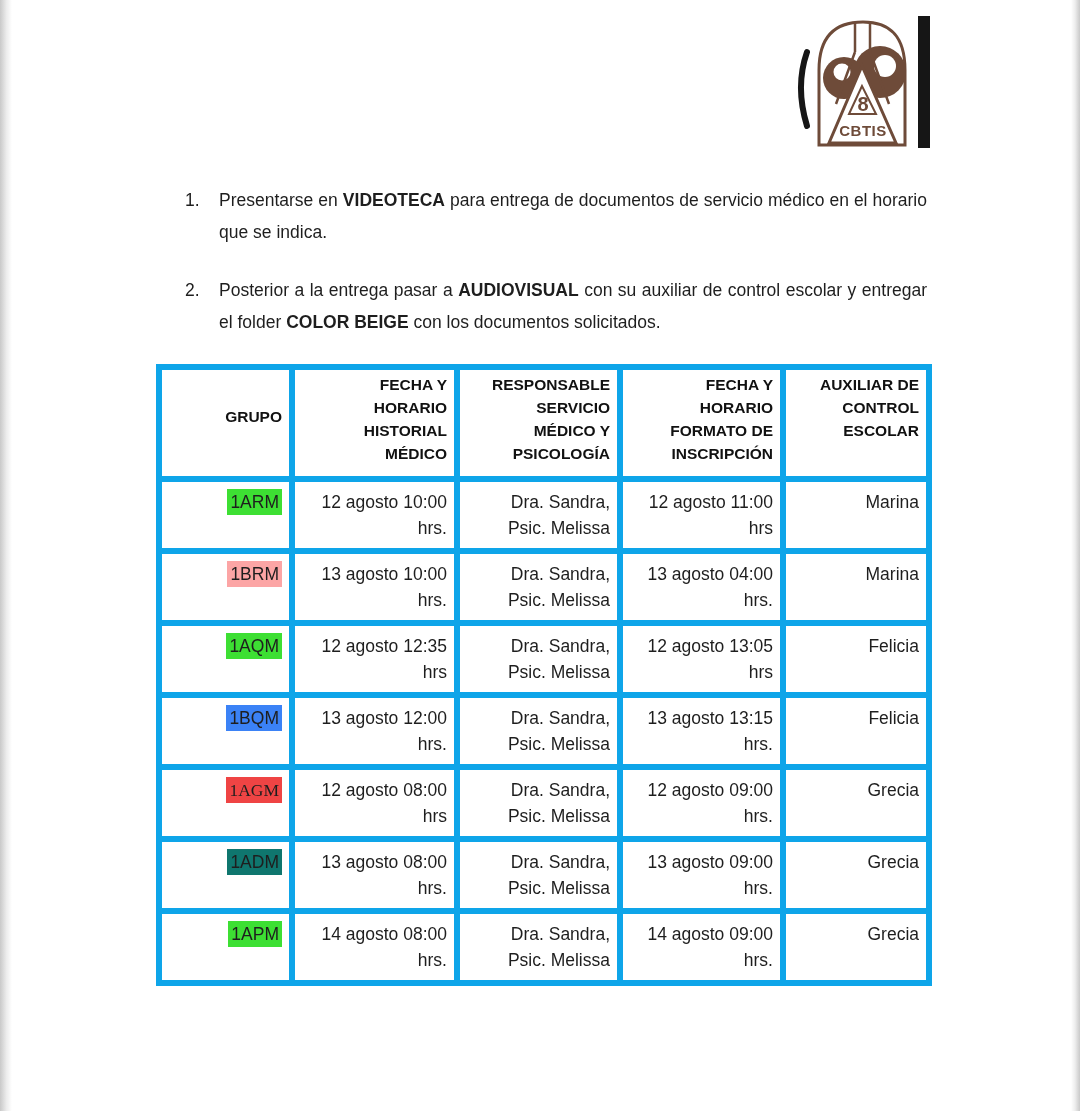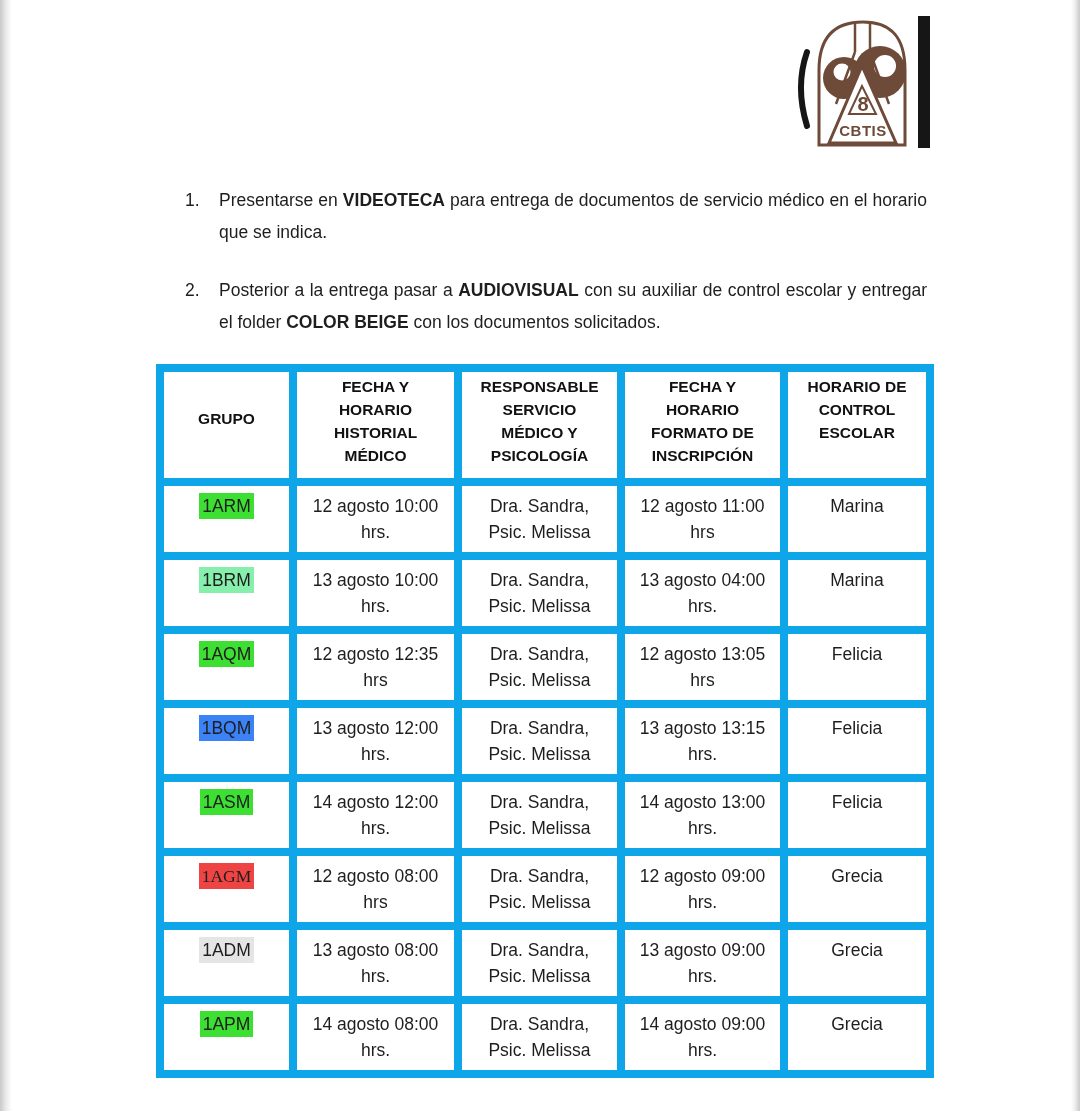--- a/index.html
+++ b/index.html
@@ -32,21 +32,21 @@
     position:absolute; left:156px; top:364px; width:770px;
     border-collapse:collapse; table-layout:fixed;
   }
   .schedule col.c1 { width:133px; }
   .schedule col.c2 { width:165px; }
   .schedule col.c3 { width:163px; }
   .schedule col.c4 { width:163px; }
   .schedule col.c5 { width:146px; }
 
   .schedule th, .schedule td {
-    border:8px solid #0ea5e9; padding:7px; text-align:center; vertical-align:top;
+    border:6px solid #0ea5e9; padding:7px; text-align:right; vertical-align:top;
     overflow:hidden;
   }
   .schedule th {
     height:92px; font-size:15.5px; line-height:23px; font-weight:bold;
     color:#111; padding-top:3px;
   }
   .schedule th.col-grupo { vertical-align:middle; padding-top:0; padding-bottom:14px; }
   .schedule td { height:52px; font-size:17.5px; line-height:26px; }
   .cell-line { height:26px; }
   .highlight { display:inline-block; padding:0 3px; font-weight:normal; }
@@ -117,21 +117,21 @@
             <div>MÉDICO Y</div>
             <div>PSICOLOGÍA</div>
           </th>
           <th>
             <div>FECHA Y</div>
             <div>HORARIO</div>
             <div>FORMATO DE</div>
             <div>INSCRIPCIÓN</div>
           </th>
           <th>
-            <div>HORARIO DE</div>
+            <div>AUXILIAR DE</div>
             <div>CONTROL</div>
             <div>ESCOLAR</div>
           </th>
         </tr>
     </thead>
     <tbody>
         <tr>
           <td><span class="highlight" style="background: rgb(61, 223, 51);">1ARM</span></td>
           <td>
             <div class="cell-line">12 agosto 10:00</div>
@@ -143,21 +143,21 @@
           </td>
           <td>
             <div class="cell-line">12 agosto 11:00</div>
             <div class="cell-line">hrs</div>
           </td>
           <td>
             <div class="cell-line">Marina</div>
           </td>
         </tr>
         <tr>
-          <td><span class="highlight" style="background: #86efac;">1BRM</span></td>
+          <td><span class="highlight" style="background: #fca5a5;">1BRM</span></td>
           <td>
             <div class="cell-line">13 agosto 10:00</div>
             <div class="cell-line">hrs.</div>
           </td>
           <td>
             <div class="cell-line">Dra. Sandra,</div>
             <div class="cell-line">Psic. Melissa</div>
           </td>
           <td>
             <div class="cell-line">13 agosto 04:00</div>
@@ -197,57 +197,39 @@
           </td>
           <td>
             <div class="cell-line">13 agosto 13:15</div>
             <div class="cell-line">hrs.</div>
           </td>
           <td>
             <div class="cell-line">Felicia</div>
           </td>
         </tr>
         <tr>
-          <td><span class="highlight" style="background: rgb(61, 223, 51);">1ASM</span></td>
-          <td>
-            <div class="cell-line">14 agosto 12:00</div>
-            <div class="cell-line">hrs.</div>
-          </td>
-          <td>
-            <div class="cell-line">Dra. Sandra,</div>
-            <div class="cell-line">Psic. Melissa</div>
-          </td>
-          <td>
-            <div class="cell-line">14 agosto 13:00</div>
-            <div class="cell-line">hrs.</div>
-          </td>
-          <td>
-            <div class="cell-line">Felicia</div>
-          </td>
-        </tr>
-        <tr>
           <td><span class="highlight" style="background: #ef4444; font-family: Liberation Serif, serif;">1AGM</span></td>
           <td>
             <div class="cell-line">12 agosto 08:00</div>
             <div class="cell-line">hrs</div>
           </td>
           <td>
             <div class="cell-line">Dra. Sandra,</div>
             <div class="cell-line">Psic. Melissa</div>
           </td>
           <td>
             <div class="cell-line">12 agosto 09:00</div>
             <div class="cell-line">hrs.</div>
           </td>
           <td>
             <div class="cell-line">Grecia</div>
           </td>
         </tr>
         <tr>
-          <td><span class="highlight" style="background: #e5e5e5;">1ADM</span></td>
+          <td><span class="highlight" style="background: #0f766e;">1ADM</span></td>
           <td>
             <div class="cell-line">13 agosto 08:00</div>
             <div class="cell-line">hrs.</div>
           </td>
           <td>
             <div class="cell-line">Dra. Sandra,</div>
             <div class="cell-line">Psic. Melissa</div>
           </td>
           <td>
             <div class="cell-line">13 agosto 09:00</div>

